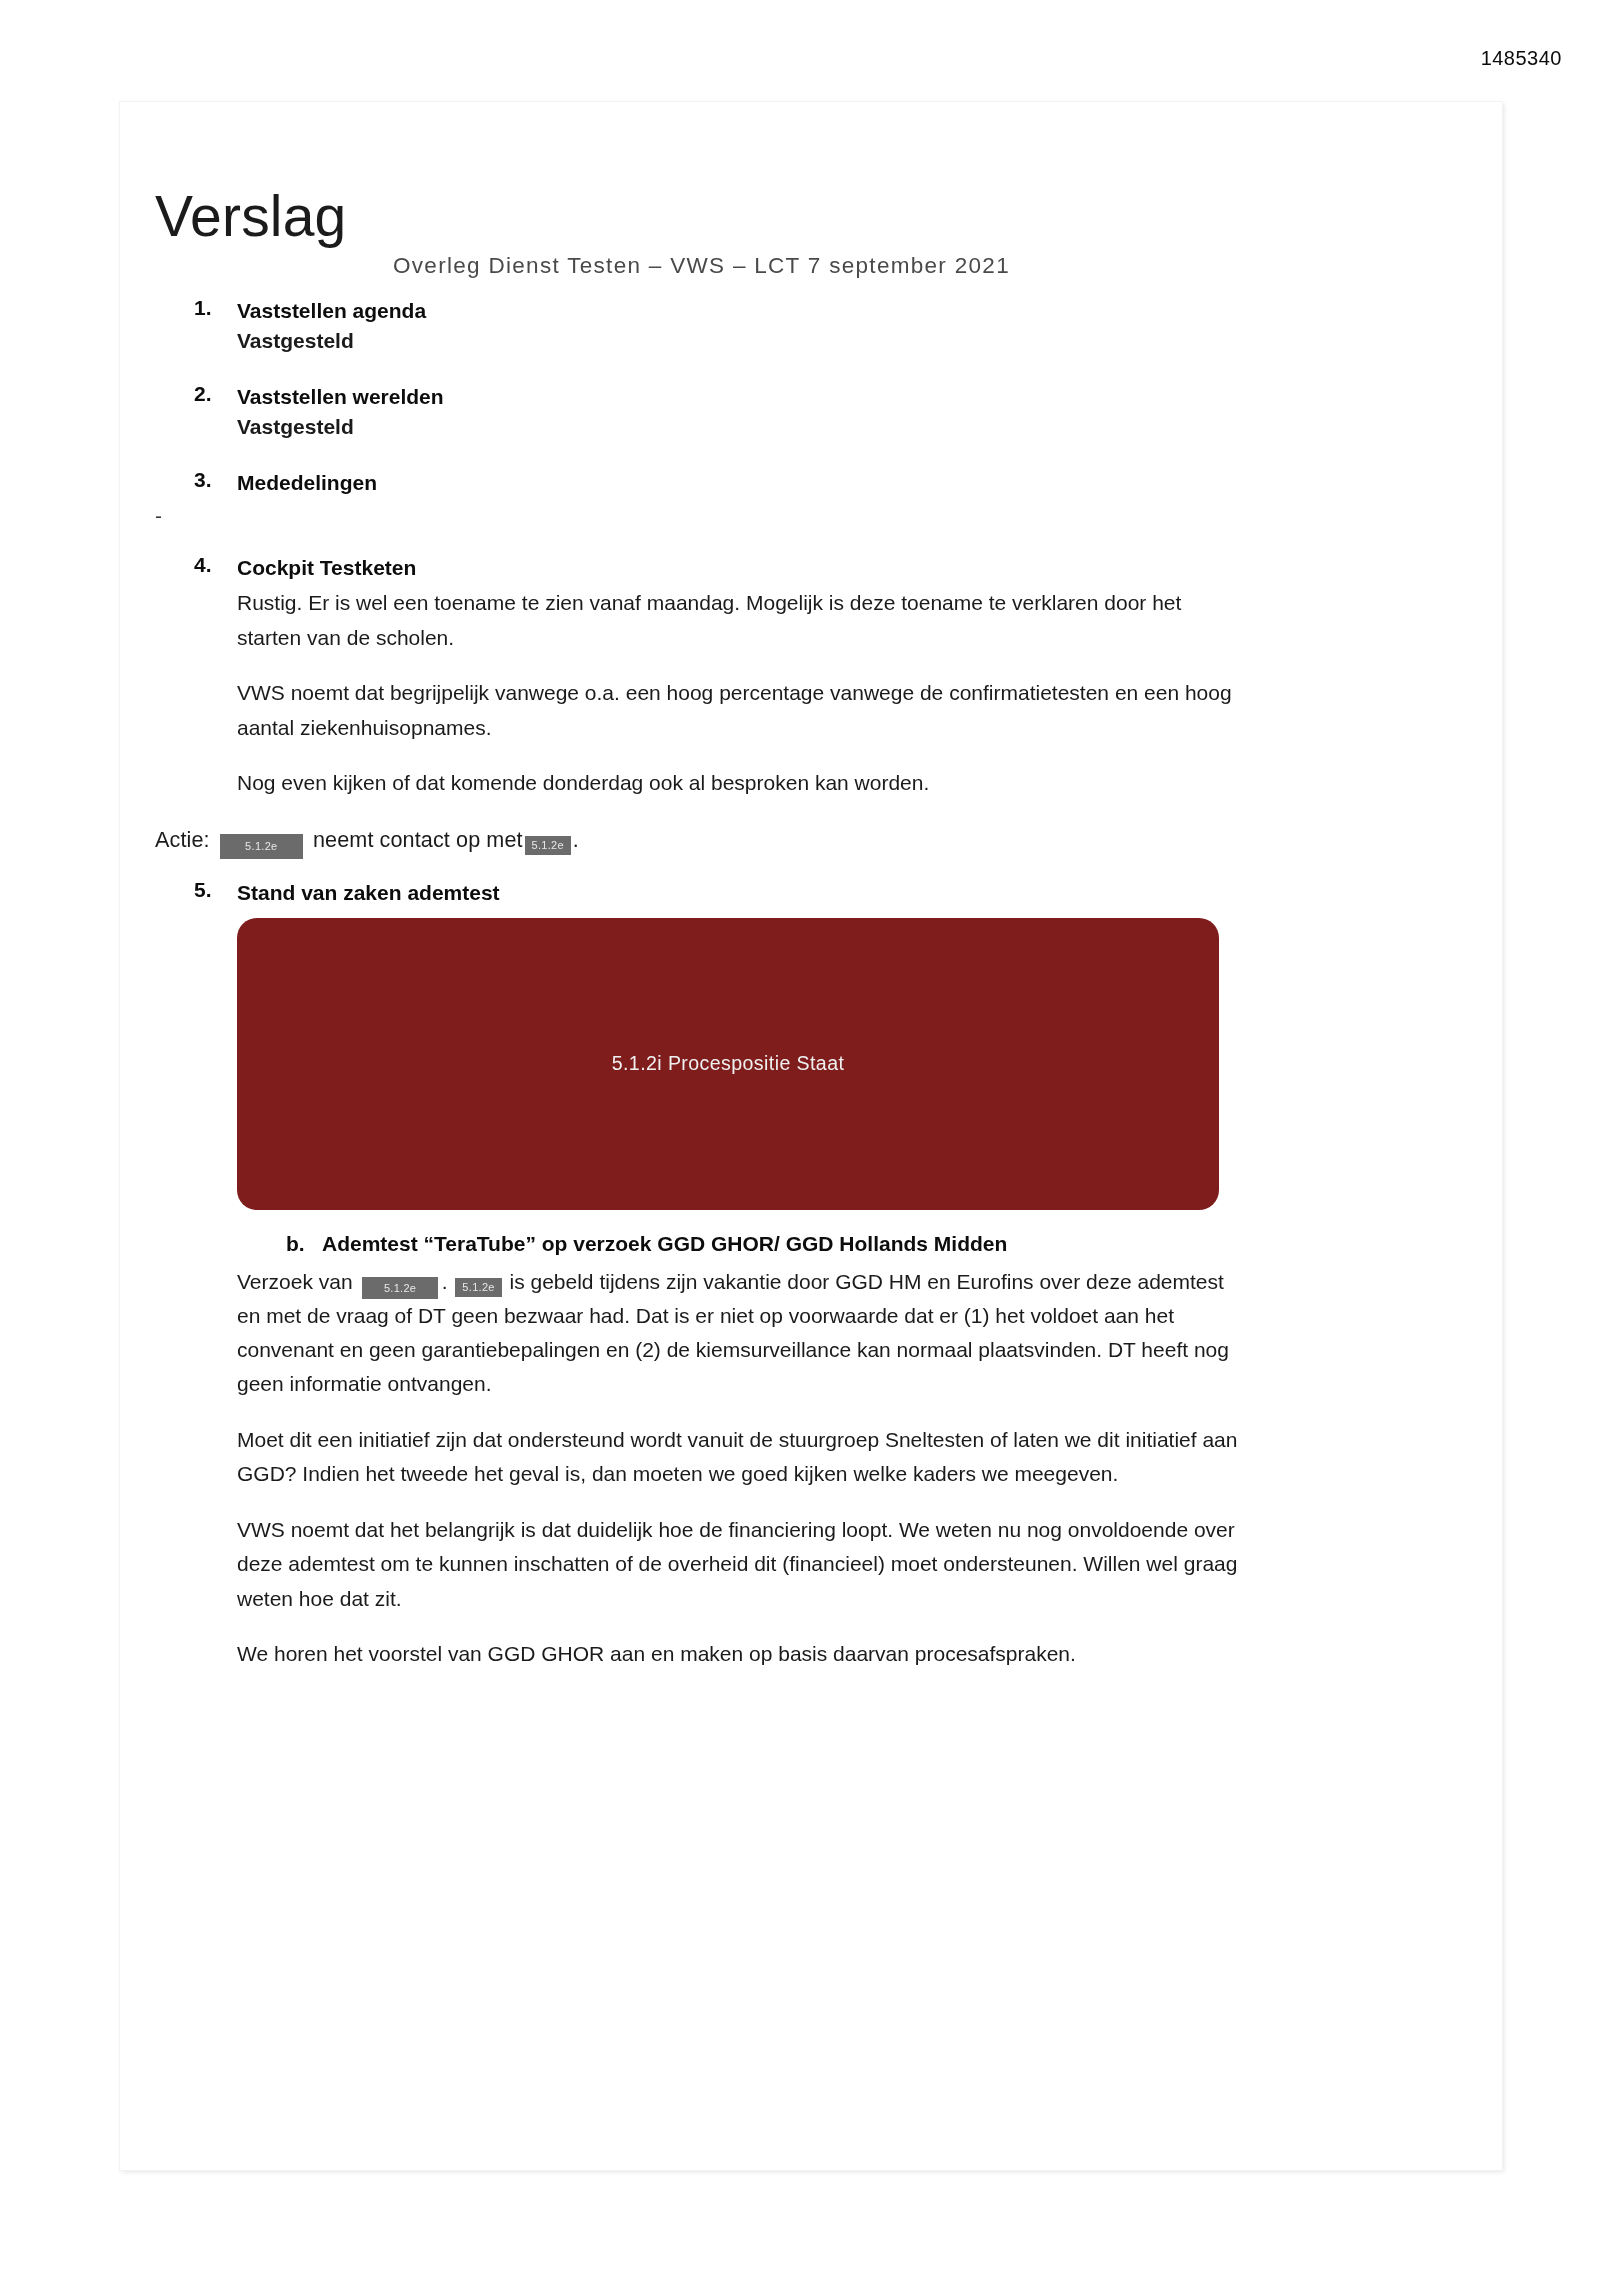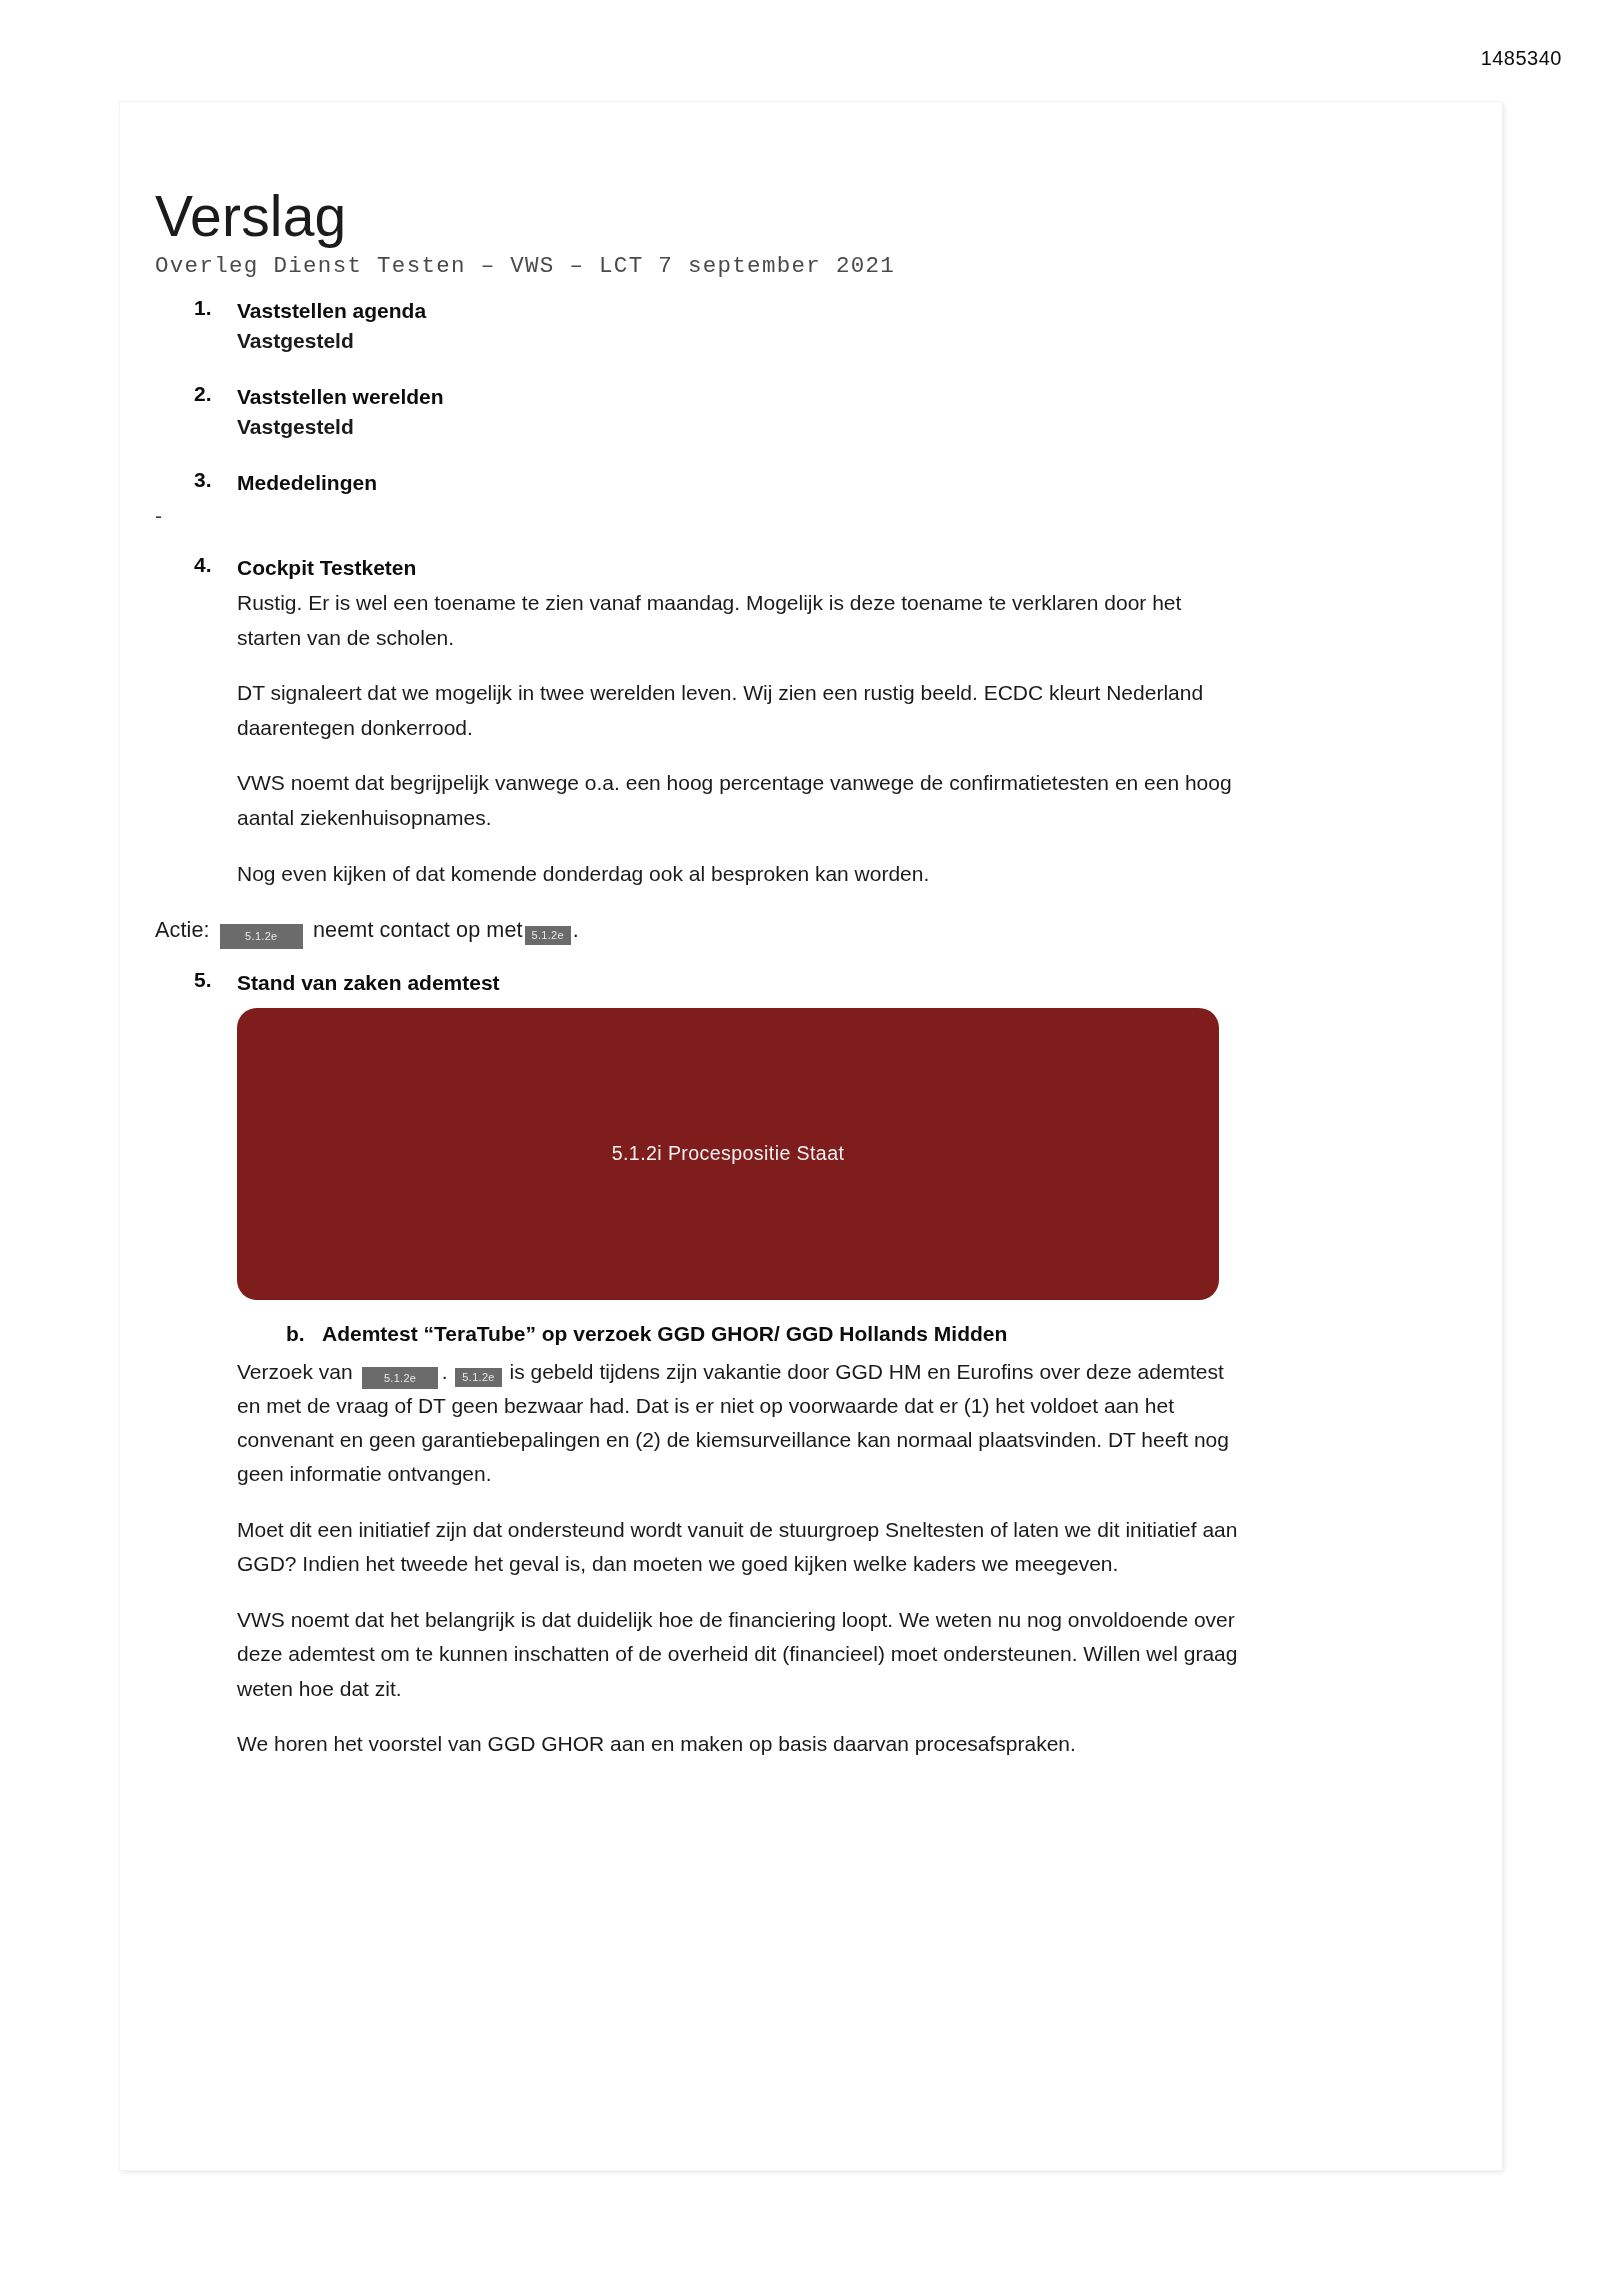--- a/index.html
+++ b/index.html
@@ -52,21 +52,22 @@
     line-height: 1.0;
     letter-spacing: 0.2px;
     margin: 0 0 7.8px 0;
     font-family: "Liberation Sans", sans-serif;
   }
   .doc-subtitle {
     font-size: 22.5px;
     color: #4a4a4a;
     letter-spacing: 1.3px;
     margin: 0 0 17.6px 0;
-    font-family: Liberation Mono, monospace;
+    font-family: Liberation Sans, sans-serif;
+    text-align: center;
   }
 
   
   .agenda {
     margin: 0;
     padding: 0;
     list-style: none;
   }
   .agenda-item {
     position: relative;
@@ -204,21 +205,20 @@
     <li class="agenda-item" style="margin-bottom:55px;">
       <span class="agenda-num">3.</span>
       <div class="agenda-head">Mededelingen</div>
       <span class="stray-dash" style="top:37px;">-</span>
     </li>
 
     <li class="agenda-item" style="margin-bottom:0;">
       <span class="agenda-num">4.</span>
       <div class="agenda-head" style="margin-bottom:3.9px;">Cockpit Testketen</div>
       <p class="para">Rustig. Er is wel een toename te zien vanaf maandag. Mogelijk is deze toename te verklaren door het starten van de scholen.</p>
-      <p class="para">DT signaleert dat we mogelijk in twee werelden leven. Wij zien een rustig beeld. ECDC kleurt Nederland daarentegen donkerrood.</p>
       <p class="para">VWS noemt dat begrijpelijk vanwege o.a. een hoog percentage vanwege de confirmatietesten en een hoog aantal ziekenhuisopnames.</p>
       <p class="para">Nog even kijken of dat komende donderdag ook al besproken kan worden.</p>
     </li>
   </ul>
 
   <div class="actie-line">
     <span>Actie:</span>
     <span class="redact wide">5.1.2e</span>
     <span>neemt contact op met</span><span class="redact narrow">5.1.2e</span><span>.</span>
   </div>

